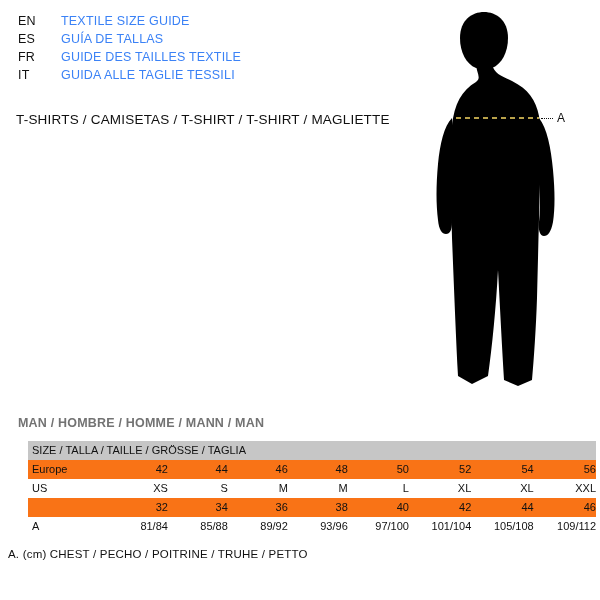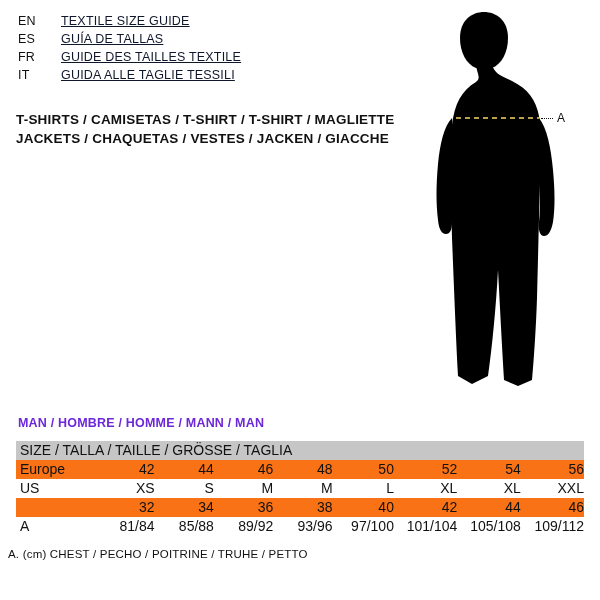--- a/index.html
+++ b/index.html
@@ -31,34 +31,33 @@
     height: 18px;
     font-size: 12.5px;
     letter-spacing: 0.2px;
   }
   .lang-code {
     width: 43px;
     flex: 0 0 43px;
     color: #111111;
   }
   .lang-text {
-    color: #0f172a;
-    text-decoration: underline;
+    color: #3b82f6;
   }
 
   
   .cat-block {
     position: absolute;
     left: 16px;
     top: 110px;
     width: 420px;
   }
   .cat-line {
     font-size: 13.5px;
-    font-weight: bold;
+    font-weight: normal;
     letter-spacing: 0.2px;
     line-height: 19px;
     color: #111111;
   }
 
   
   .figure-wrap {
     position: absolute;
     left: 400px;
     top: 8px;
@@ -84,31 +83,31 @@
   }
 
   
   .man-heading {
     position: absolute;
     left: 18px;
     top: 416px;
     font-size: 12.5px;
     font-weight: bold;
     letter-spacing: .2px;
-    color: #6d28d9;
+    color: #737373;
   }
 
   
   .size-table {
     position: absolute;
-    left: 16px;
+    left: 28px;
     top: 441px;
     width: 568px;
     border-collapse: collapse;
-    font-size: 14px;
+    font-size: 11px;
     color: #111111;
   }
   .size-table td {
     padding: 0;
     height: 19px;
     line-height: 19px;
     vertical-align: middle;
   }
   .size-table .rowhead {
     width: 86px;
@@ -153,21 +152,20 @@
       <span class="lang-text">GUIDE DES TAILLES TEXTILE</span>
     </div>
     <div class="lang-row">
       <span class="lang-code">IT</span>
       <span class="lang-text">GUIDA ALLE TAGLIE TESSILI</span>
     </div>
   </div>
 
   <div class="cat-block">
     <div class="cat-line">T-SHIRTS / CAMISETAS / T-SHIRT / T-SHIRT / MAGLIETTE</div>
-    <div class="cat-line">JACKETS / CHAQUETAS / VESTES / JACKEN / GIACCHE</div>
   </div>
 
   <div class="figure-wrap">
     <svg width="200" height="400" viewBox="0 0 200 400">
 
       <path fill="#000000" d="M60 30 C60 12 72 4 84 4 C96 4 108 12 108 30 C108 44 102 56 92 60 L76 60 C66 56 60 44 60 30 Z"></path>
 
       <path fill="#000000" d="M76 56 L92 56 C94 66 102 68 112 73 C128 81 136 92 139 108
         C141 124 141 150 140 176 C139 210 138 250 137 290
         C136 320 134 350 132 372 L118 378 L104 372

